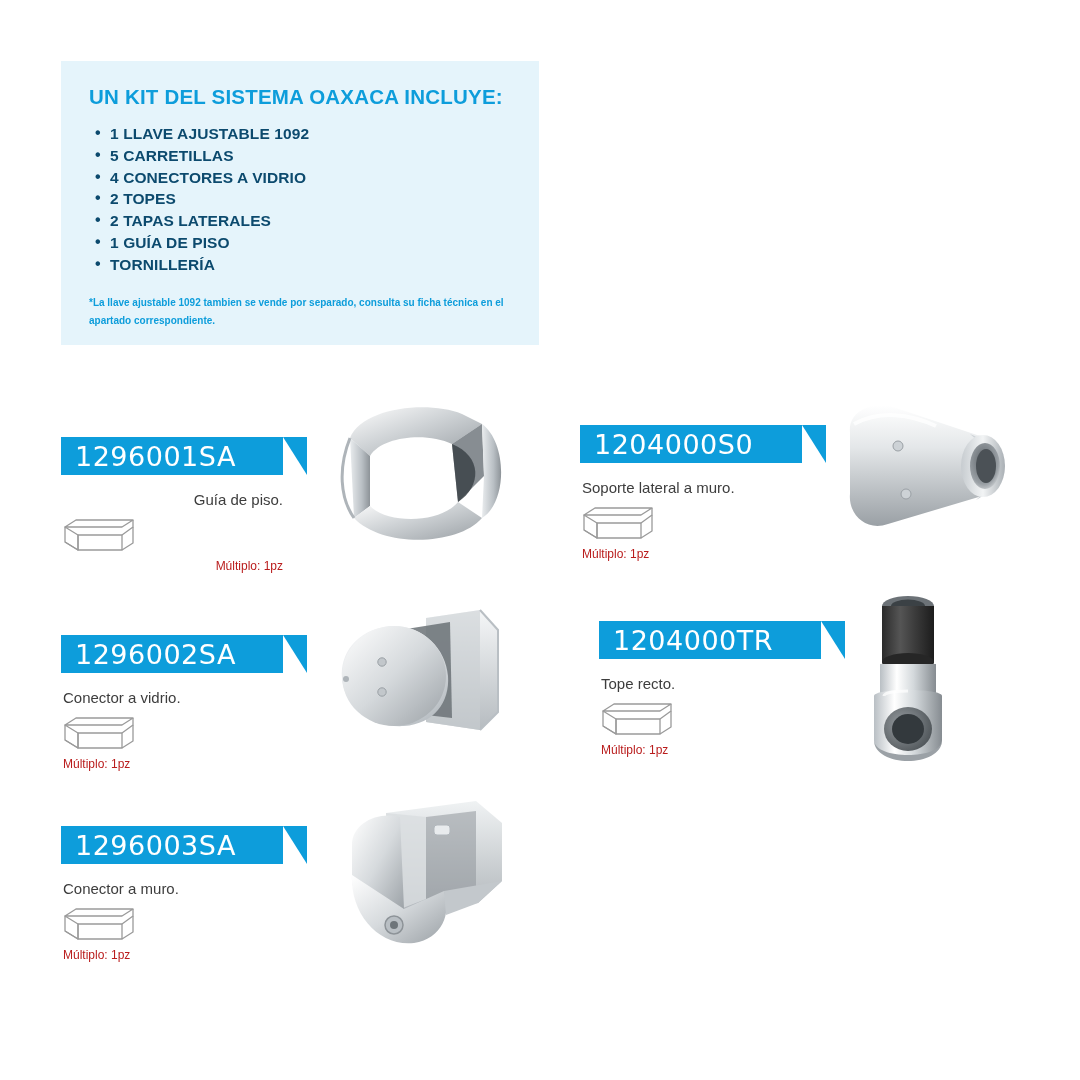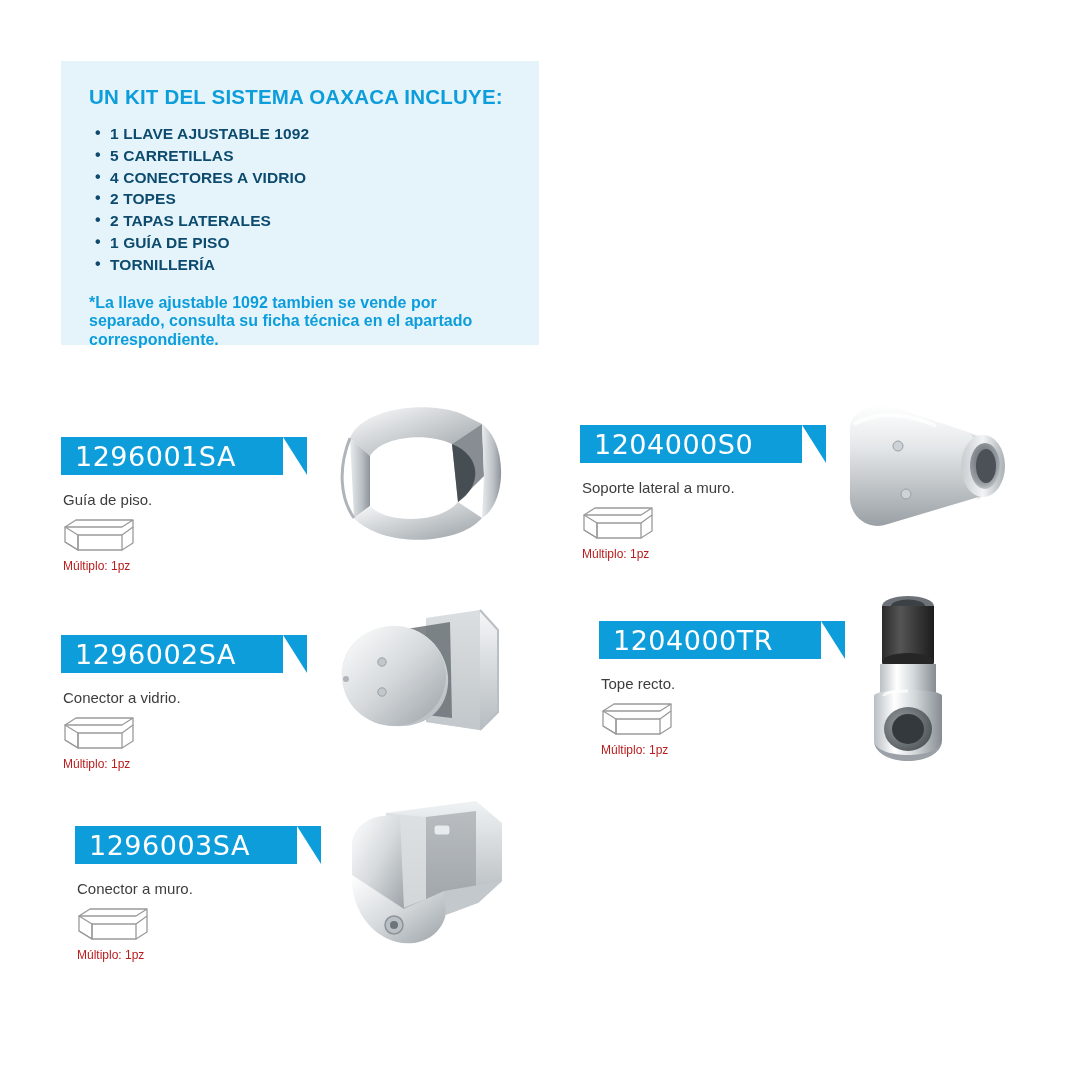--- a/index.html
+++ b/index.html
@@ -50,21 +50,21 @@
   .kit-list li::before {
     content: "•";
     position: absolute;
     left: 6px;
     top: -1px;
     font-size: 16px;
     line-height: 21.8px;
   }
   .kit-note {
     margin-top: 18px;
-    font-size: 16px;
+    font-size: 10px;
     font-weight: bold;
     color: #0d9ddb;
     line-height: 18.5px;
   }
 
   
   .item {
     position: absolute;
   }
   .code-banner {
@@ -109,25 +109,25 @@
     margin-top: 7px;
     font-size: 12px;
     color: #b91c1c;
   }
 
   .prod-img {
     position: absolute;
   }
 
   
-  #item-1296001SA { left: 61px; top: 437px; }
+  #item-1296001SA { left: 61px; top: 437px; text-align: right; }
   #img-1296001SA { left: 332px; top: 398px; }
   #item-1296002SA { left: 61px; top: 635px; }
   #img-1296002SA { left: 330px; top: 600px; }
-  #item-1296003SA { left: 75px; top: 826px; }
+  #item-1296003SA { left: 61px; top: 826px; }
   #img-1296003SA { left: 330px; top: 795px; }
   #item-1204000S0 { left: 580px; top: 425px; }
   #img-1204000S0 { left: 840px; top: 398px; }
   #item-1204000TR { left: 599px; top: 621px; }
   #img-1204000TR { left: 860px; top: 592px; }
 </style>
 </head>
 <body>
 
 <div class="page">

